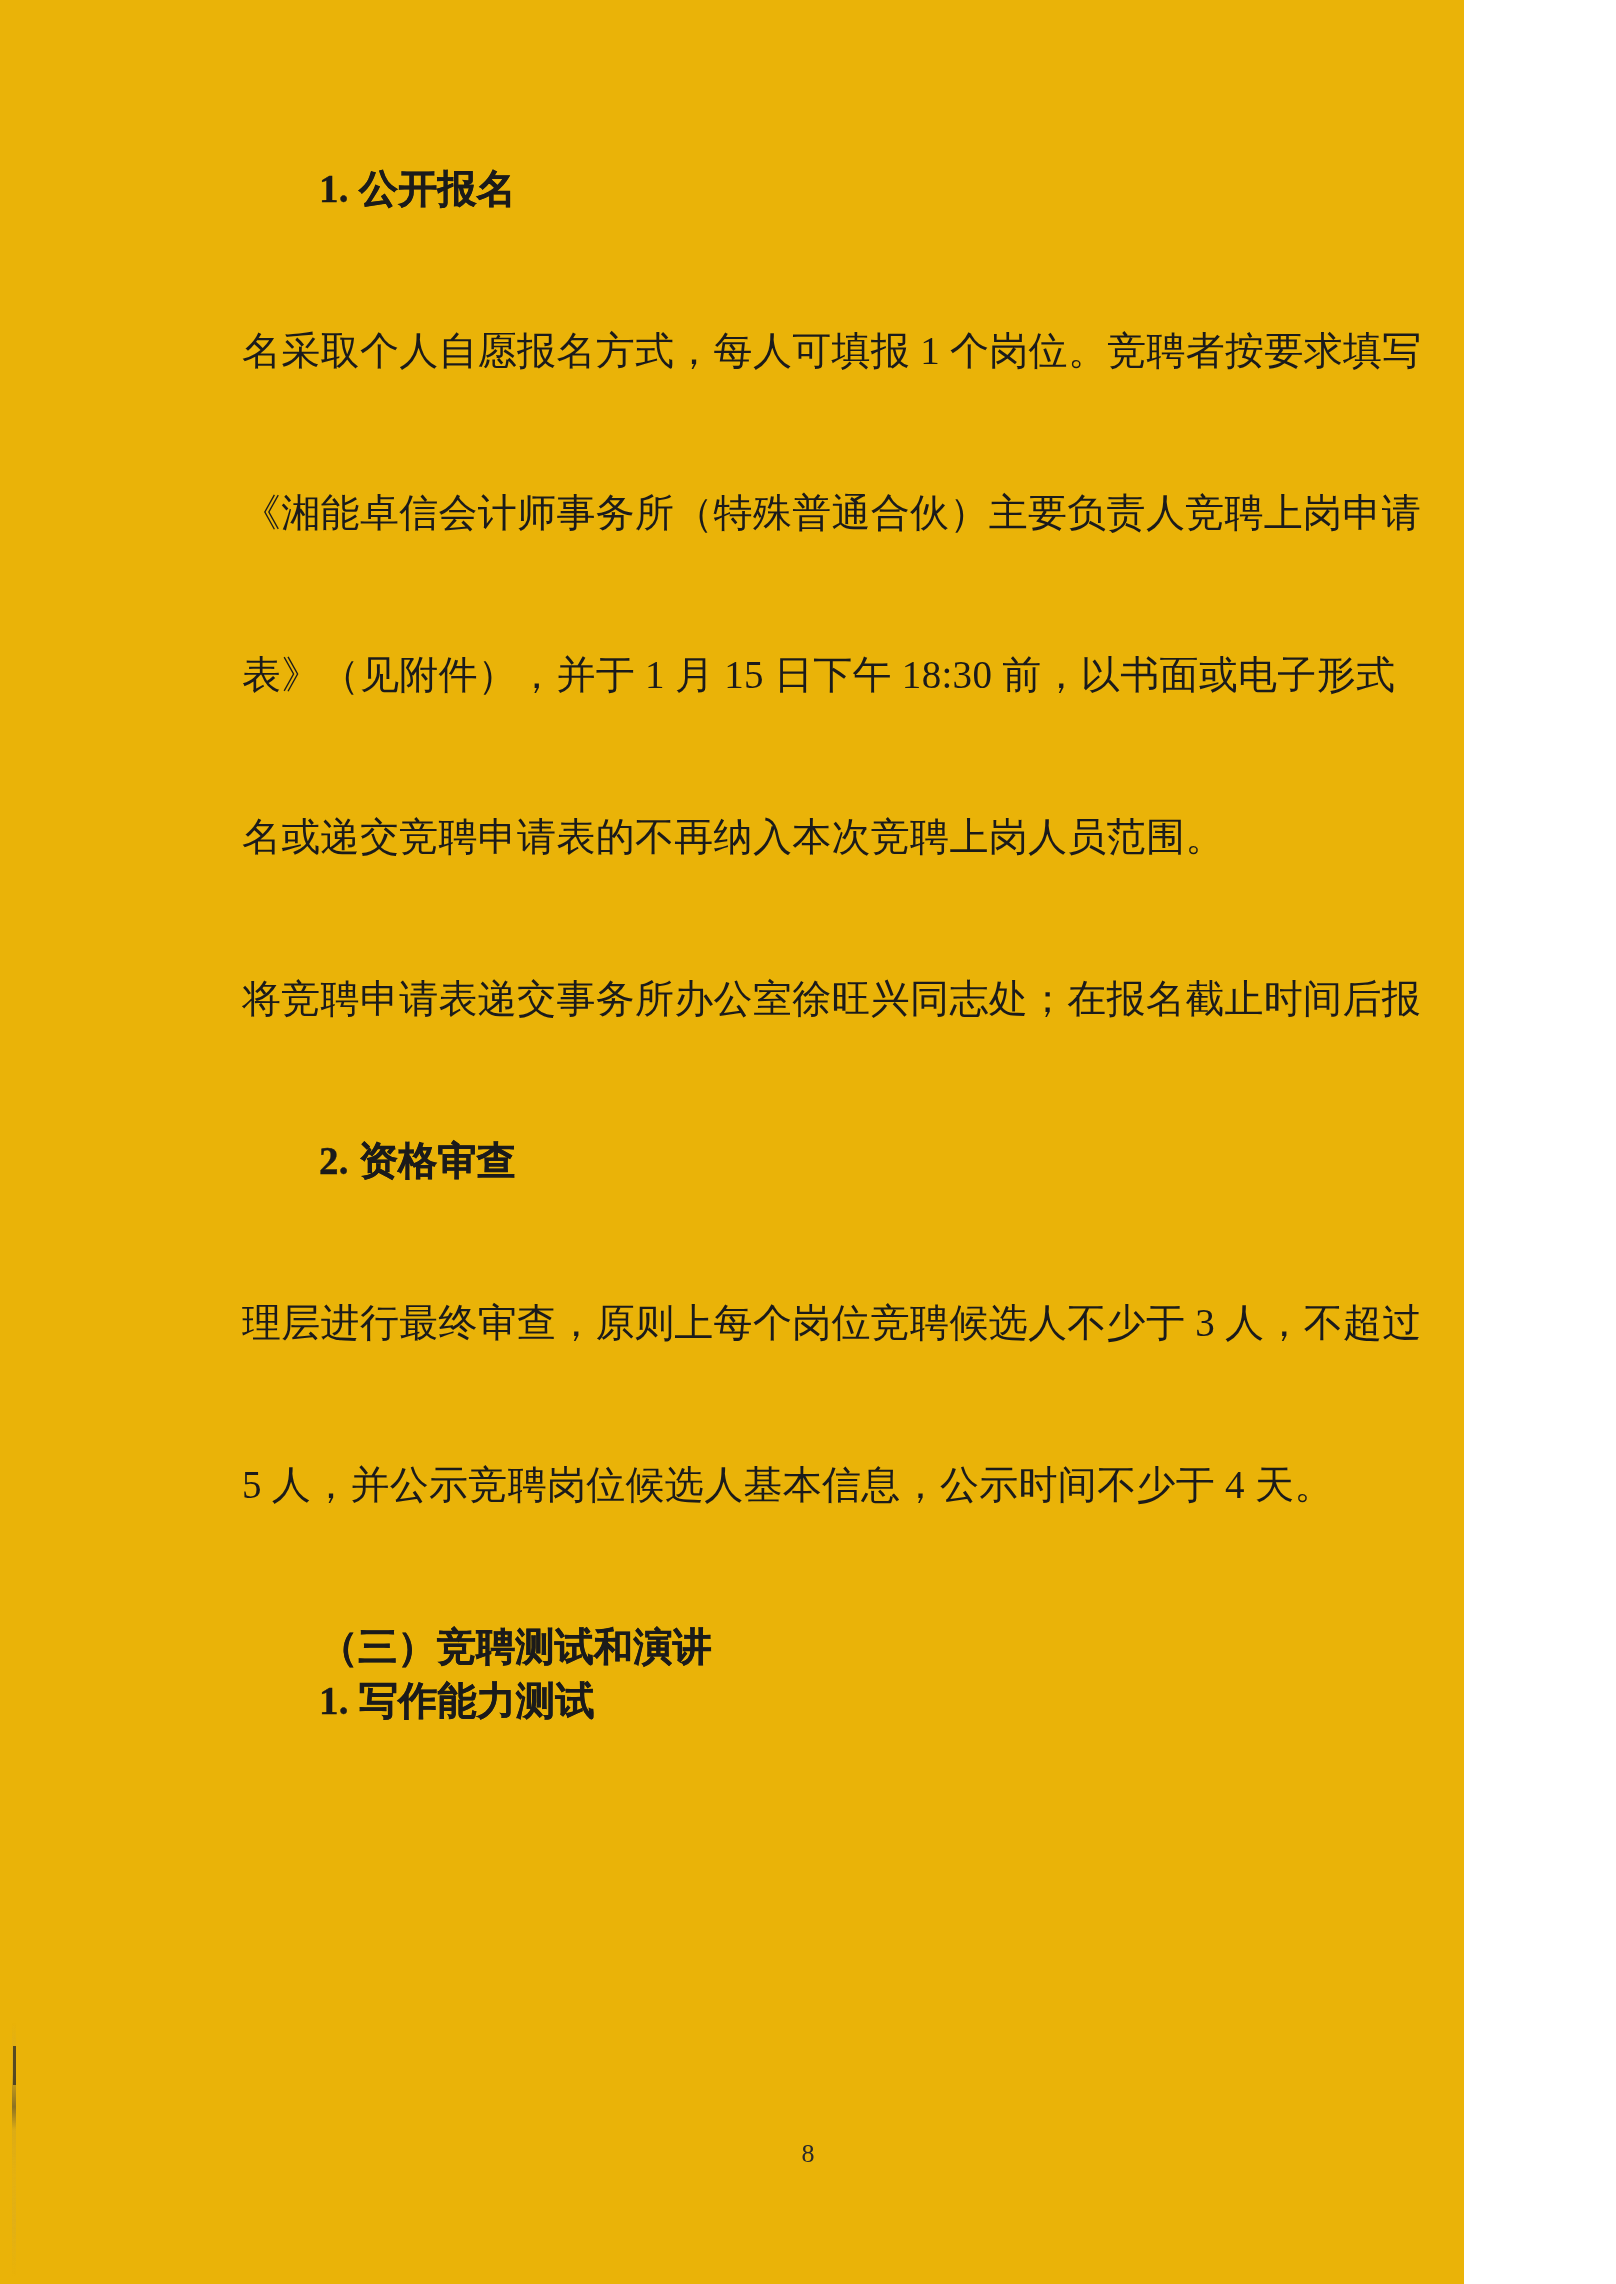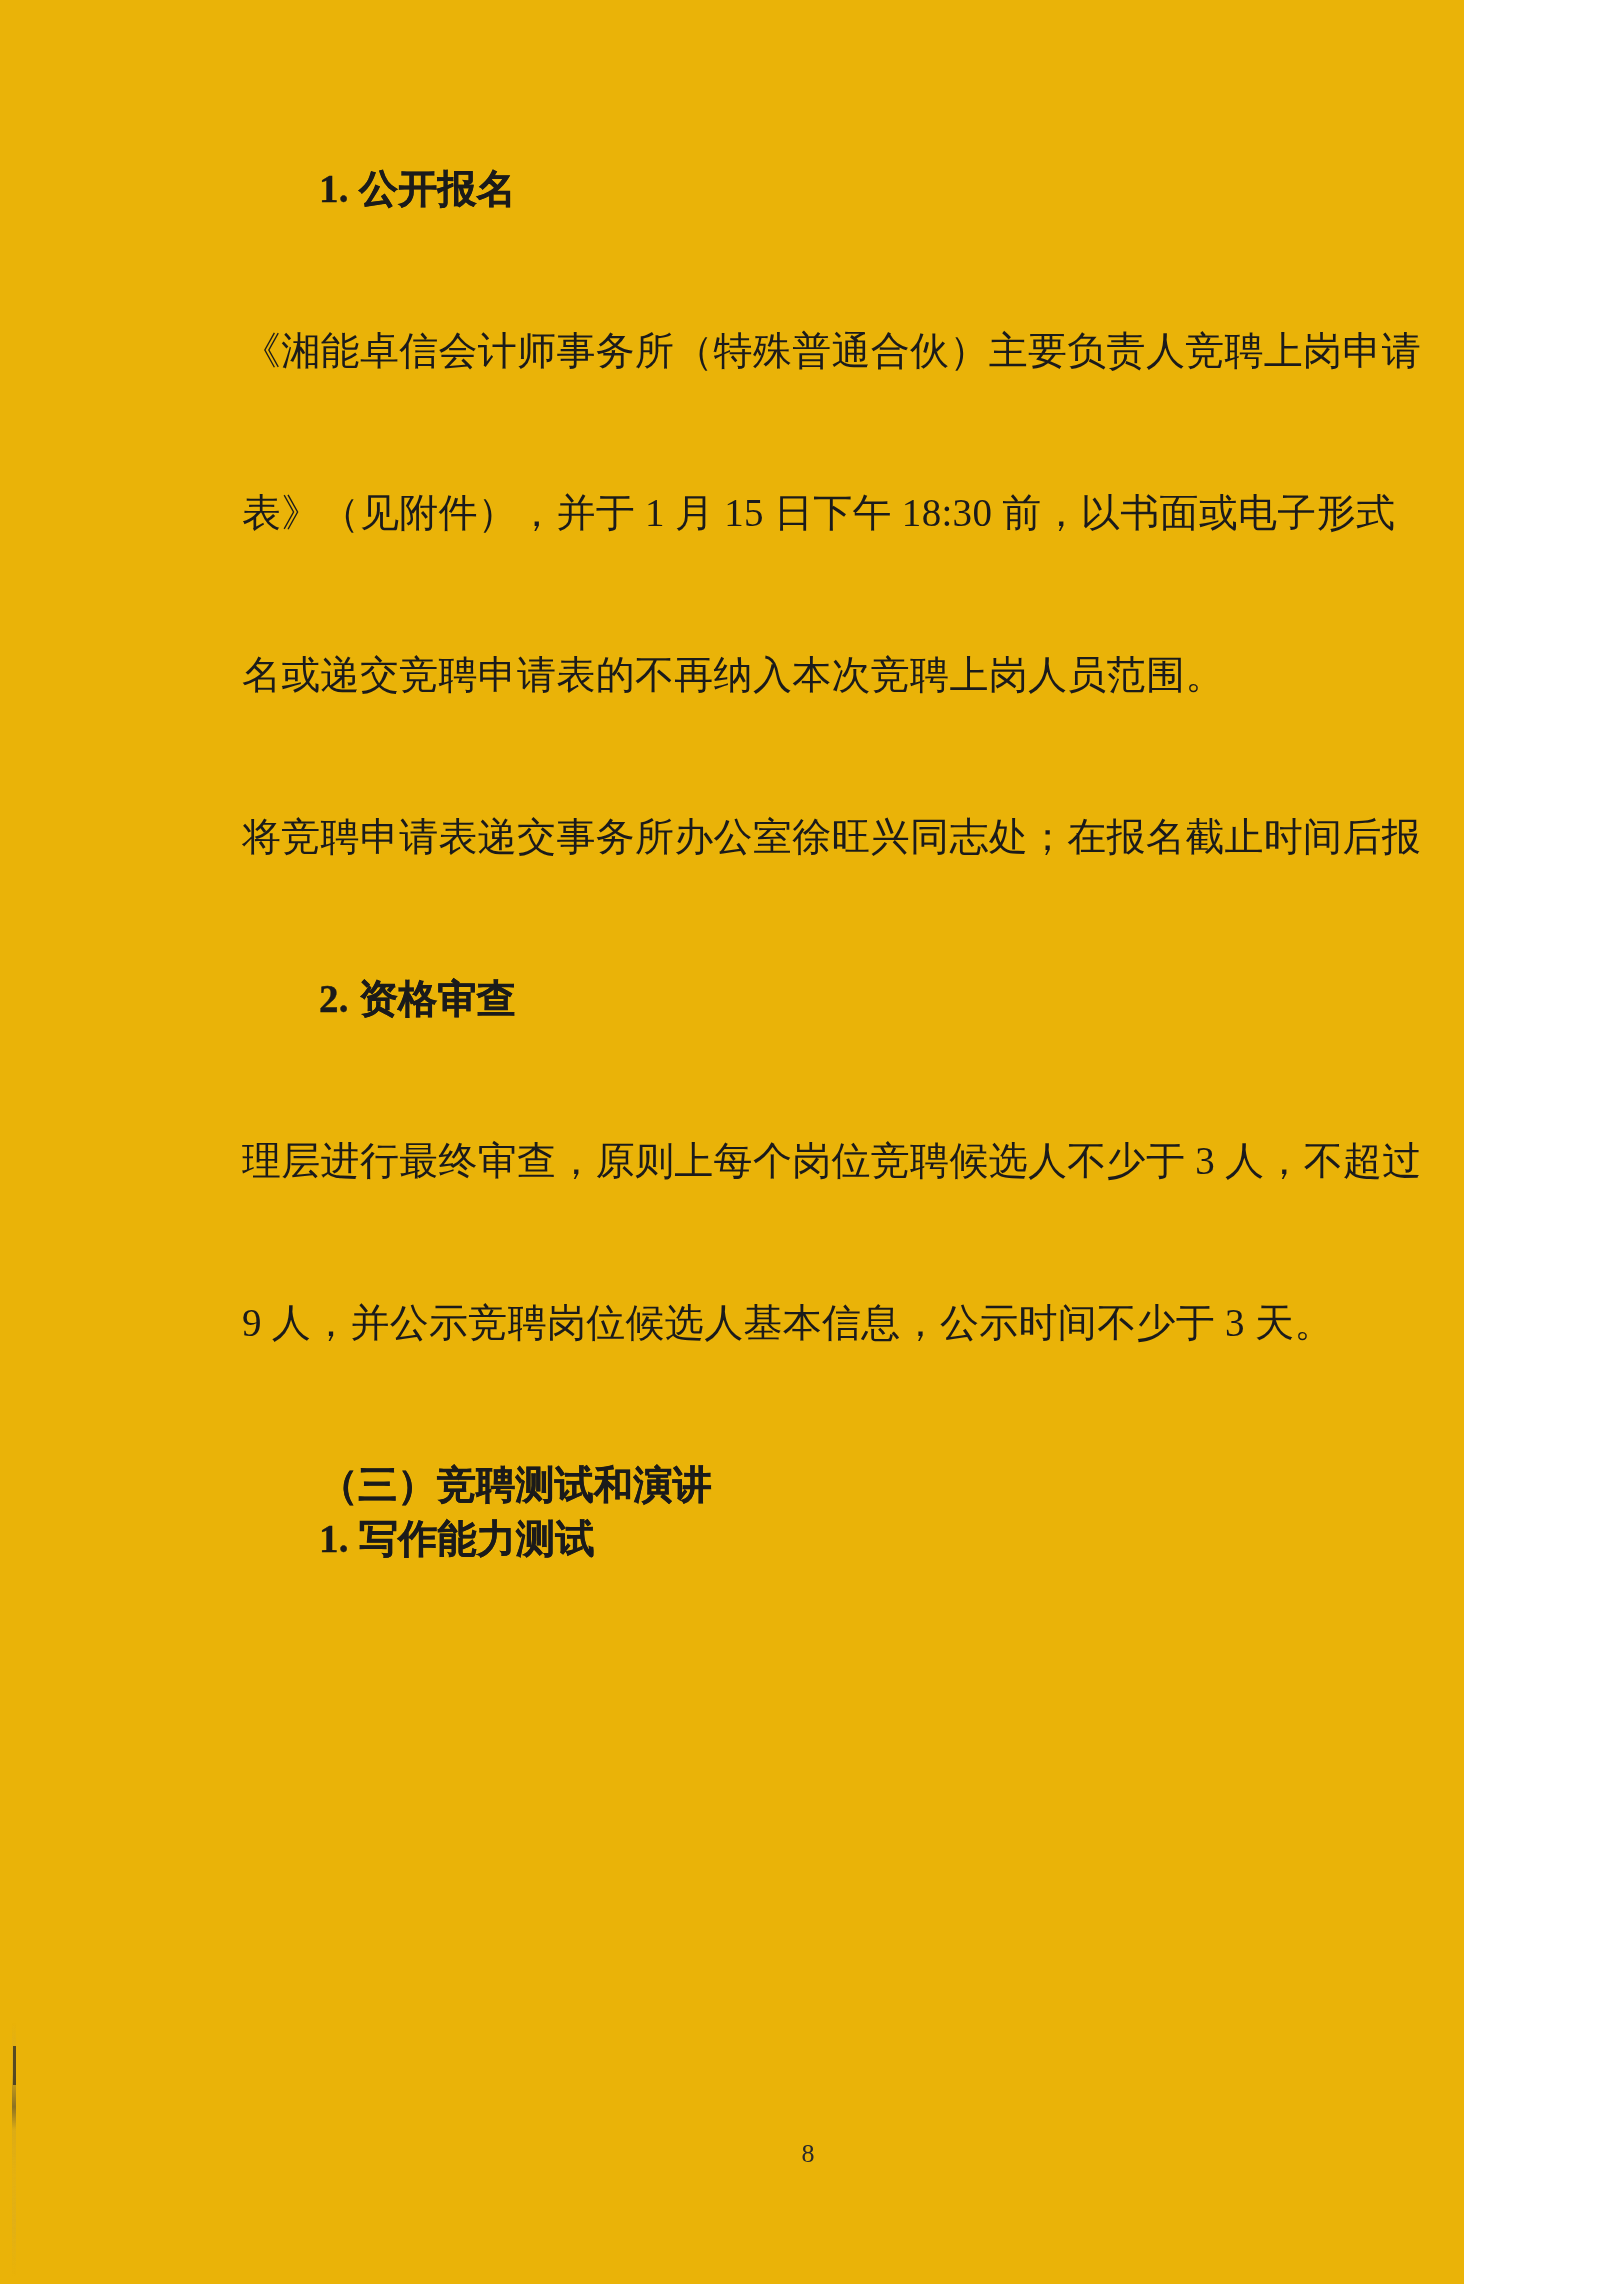--- a/index.html
+++ b/index.html
@@ -96,30 +96,31 @@
 
 <div class="page">
 
   <div class="scan-streak"></div>
   <div class="scan-streak-2"></div>
 
   <div class="content">
 
     <div class="line-block heading">1. 公开报名</div>
     <div class="line-block para">
+      <span class="ln">名采取个人自愿报名方式，每人可填报 1 个岗位。竞聘者按要求填写</span>
       <span class="ln">《湘能卓信会计师事务所（特殊普通合伙）主要负责人竞聘上岗申请</span>
       <span class="ln">表》（见附件），并于 1 月 15 日下午 18:30 前，以书面或电子形式</span>
       <span class="ln">名或递交竞聘申请表的不再纳入本次竞聘上岗人员范围。</span>
       <span class="ln">将竞聘申请表递交事务所办公室徐旺兴同志处；在报名截止时间后报</span>
     </div>
 
     <div class="line-block heading">2. 资格审查</div>
     <div class="line-block para">
       <span class="ln">理层进行最终审查，原则上每个岗位竞聘候选人不少于 3 人，不超过</span>
-      <span class="ln">9 人，并公示竞聘岗位候选人基本信息，公示时间不少于 3 天。</span>
+      <span class="ln">5 人，并公示竞聘岗位候选人基本信息，公示时间不少于 4 天。</span>
     </div>
 
 
     <div class="line-block heading">（三）竞聘测试和演讲</div>
 
     <div class="line-block heading">1. 写作能力测试</div>
 
   </div>
 
   <div class="page-number">8</div>

